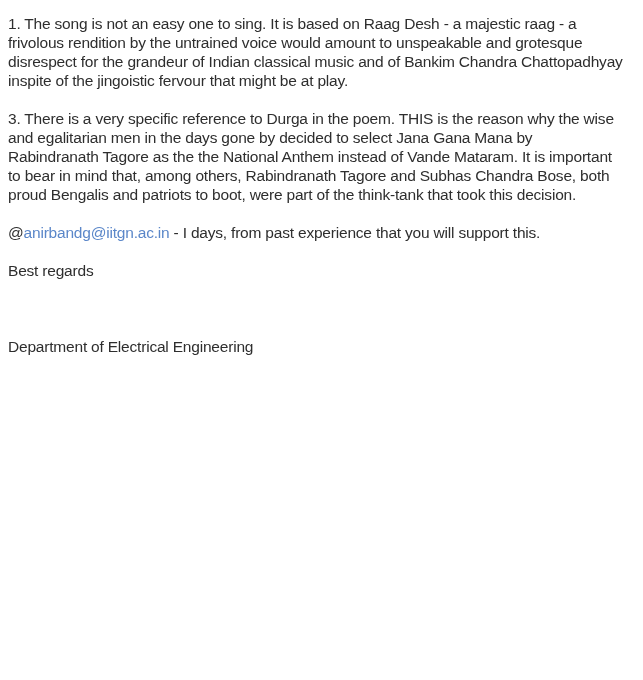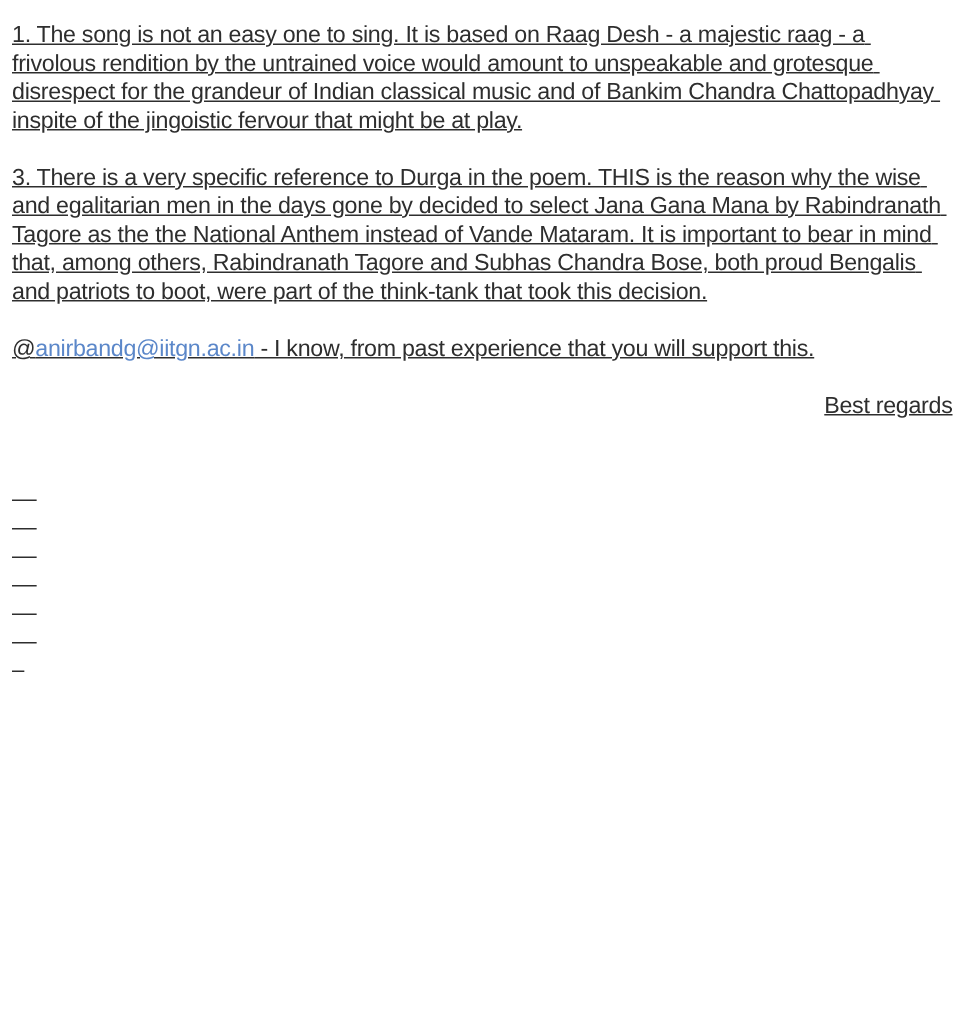--- a/index.html
+++ b/index.html
@@ -20,52 +20,51 @@
     width:643px;
     height:680px;
     padding:14px 8px 0 8px;
     font-family:"Liberation Sans","DejaVu Sans",sans-serif;
     font-size:15.5px;
     line-height:19px;
     letter-spacing:-0.2px;
     color:var(--text);
   }
   .para{
-    margin:0 0 19px 0;
+    margin:0 12px 19px 0;
     white-space:pre-wrap;
-    text-decoration:underline;
   }
   .line{
     display:block;
     white-space:pre-wrap;
-    text-align:right;
   }
   a.link{
     color:var(--link);
     text-decoration:none;
     cursor:pointer;
   }
 </style>
 </head>
 <body>
 
 <main class="email-body">
 
   <p class="para">1. The song is not an easy one to sing. It is based on Raag Desh - a majestic raag - a frivolous rendition by the untrained voice would amount to unspeakable and grotesque disrespect for the grandeur of Indian classical music and of Bankim Chandra Chattopadhyay inspite of the jingoistic fervour that might be at play.</p>
 
 
   <p class="para">3. There is a very specific reference to Durga in the poem. THIS is the reason why the wise and egalitarian men in the days gone by decided to select Jana Gana Mana by Rabindranath Tagore as the the National Anthem instead of Vande Mataram. It is important to bear in mind that, among others, Rabindranath Tagore and Subhas Chandra Bose, both proud Bengalis and patriots to boot, were part of the think-tank that took this decision.</p>
 
 
 
-  <p class="para"><span>@</span><a class="link" href="#">anirbandg@iitgn.ac.in</a><span> - I know, from past experience that you will support this.</span></p>
+  <p class="para"><span>@</span><a class="link" href="#">anirbandg@iitgn.ac.in</a><span> - I days, from past experience that you will support this.</span></p>
 
   <p class="para"><span class="line">Best regards</span></p>
 
   <div class="para">
+    <span class="line">Department of Electrical Engineering</span>
     
     
     
     
     
     
   </div>
 
 </main>
 

